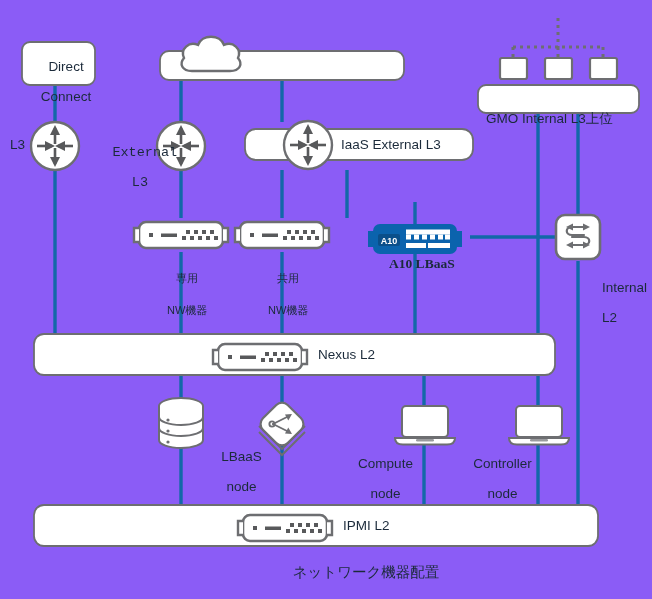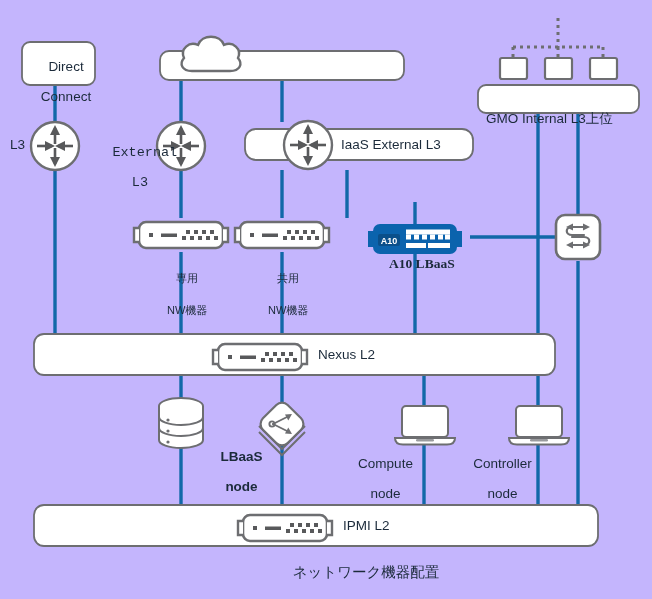--- a/index.html
+++ b/index.html
@@ -4,21 +4,21 @@
 <style>
   html,body{margin:0;padding:0;background:#ffffff;}
   body{
     font-family:"Liberation Sans","DejaVu Sans",sans-serif;
     -webkit-font-smoothing:antialiased;
   }
   #diagram-root{
     position:relative;
     width:652px;
     height:599px;
-    background:#c4b5fd;
+    background:#8b5cf6;
     overflow:hidden;
   }
   #diagram-svg{
     position:absolute;
     left:0; top:0;
     width:652px;
     height:599px;
   }
   .lbl{
     position:absolute;
@@ -301,25 +301,29 @@
     <span>NW機器</span>
   </div>
 
   <div class="lbl jp center" style="left:227px; top:254px; width:110px;">
     <span>共用</span><br>
     <span>NW機器</span>
   </div>
 
   <div class="lbl bold" style="left:389px; top:256px;font-family:Liberation Serif, serif;">A10 LBaaS</div>
 
+  <div class="lbl" style="left:587px; top:265px;">
+    <span>Internal</span><br>
+    <span>L2</span>
+  </div>
 
   <div class="lbl" style="left:318px; top:347px;">Nexus L2</div>
 
 
-  <div class="lbl center" style="left:204px; top:434px; width:60px;font-weight:bold;">
+  <div class="lbl center" style="left:204px; top:434px; width:60px;">
     <span>LBaaS</span><br>
     <span>node</span>
   </div>
 
   <div class="lbl center" style="left:339px; top:441px; width:78px;">
     <span>Compute</span><br>
     <span>node</span>
   </div>
 
   <div class="lbl center" style="left:455px; top:441px; width:80px;">

